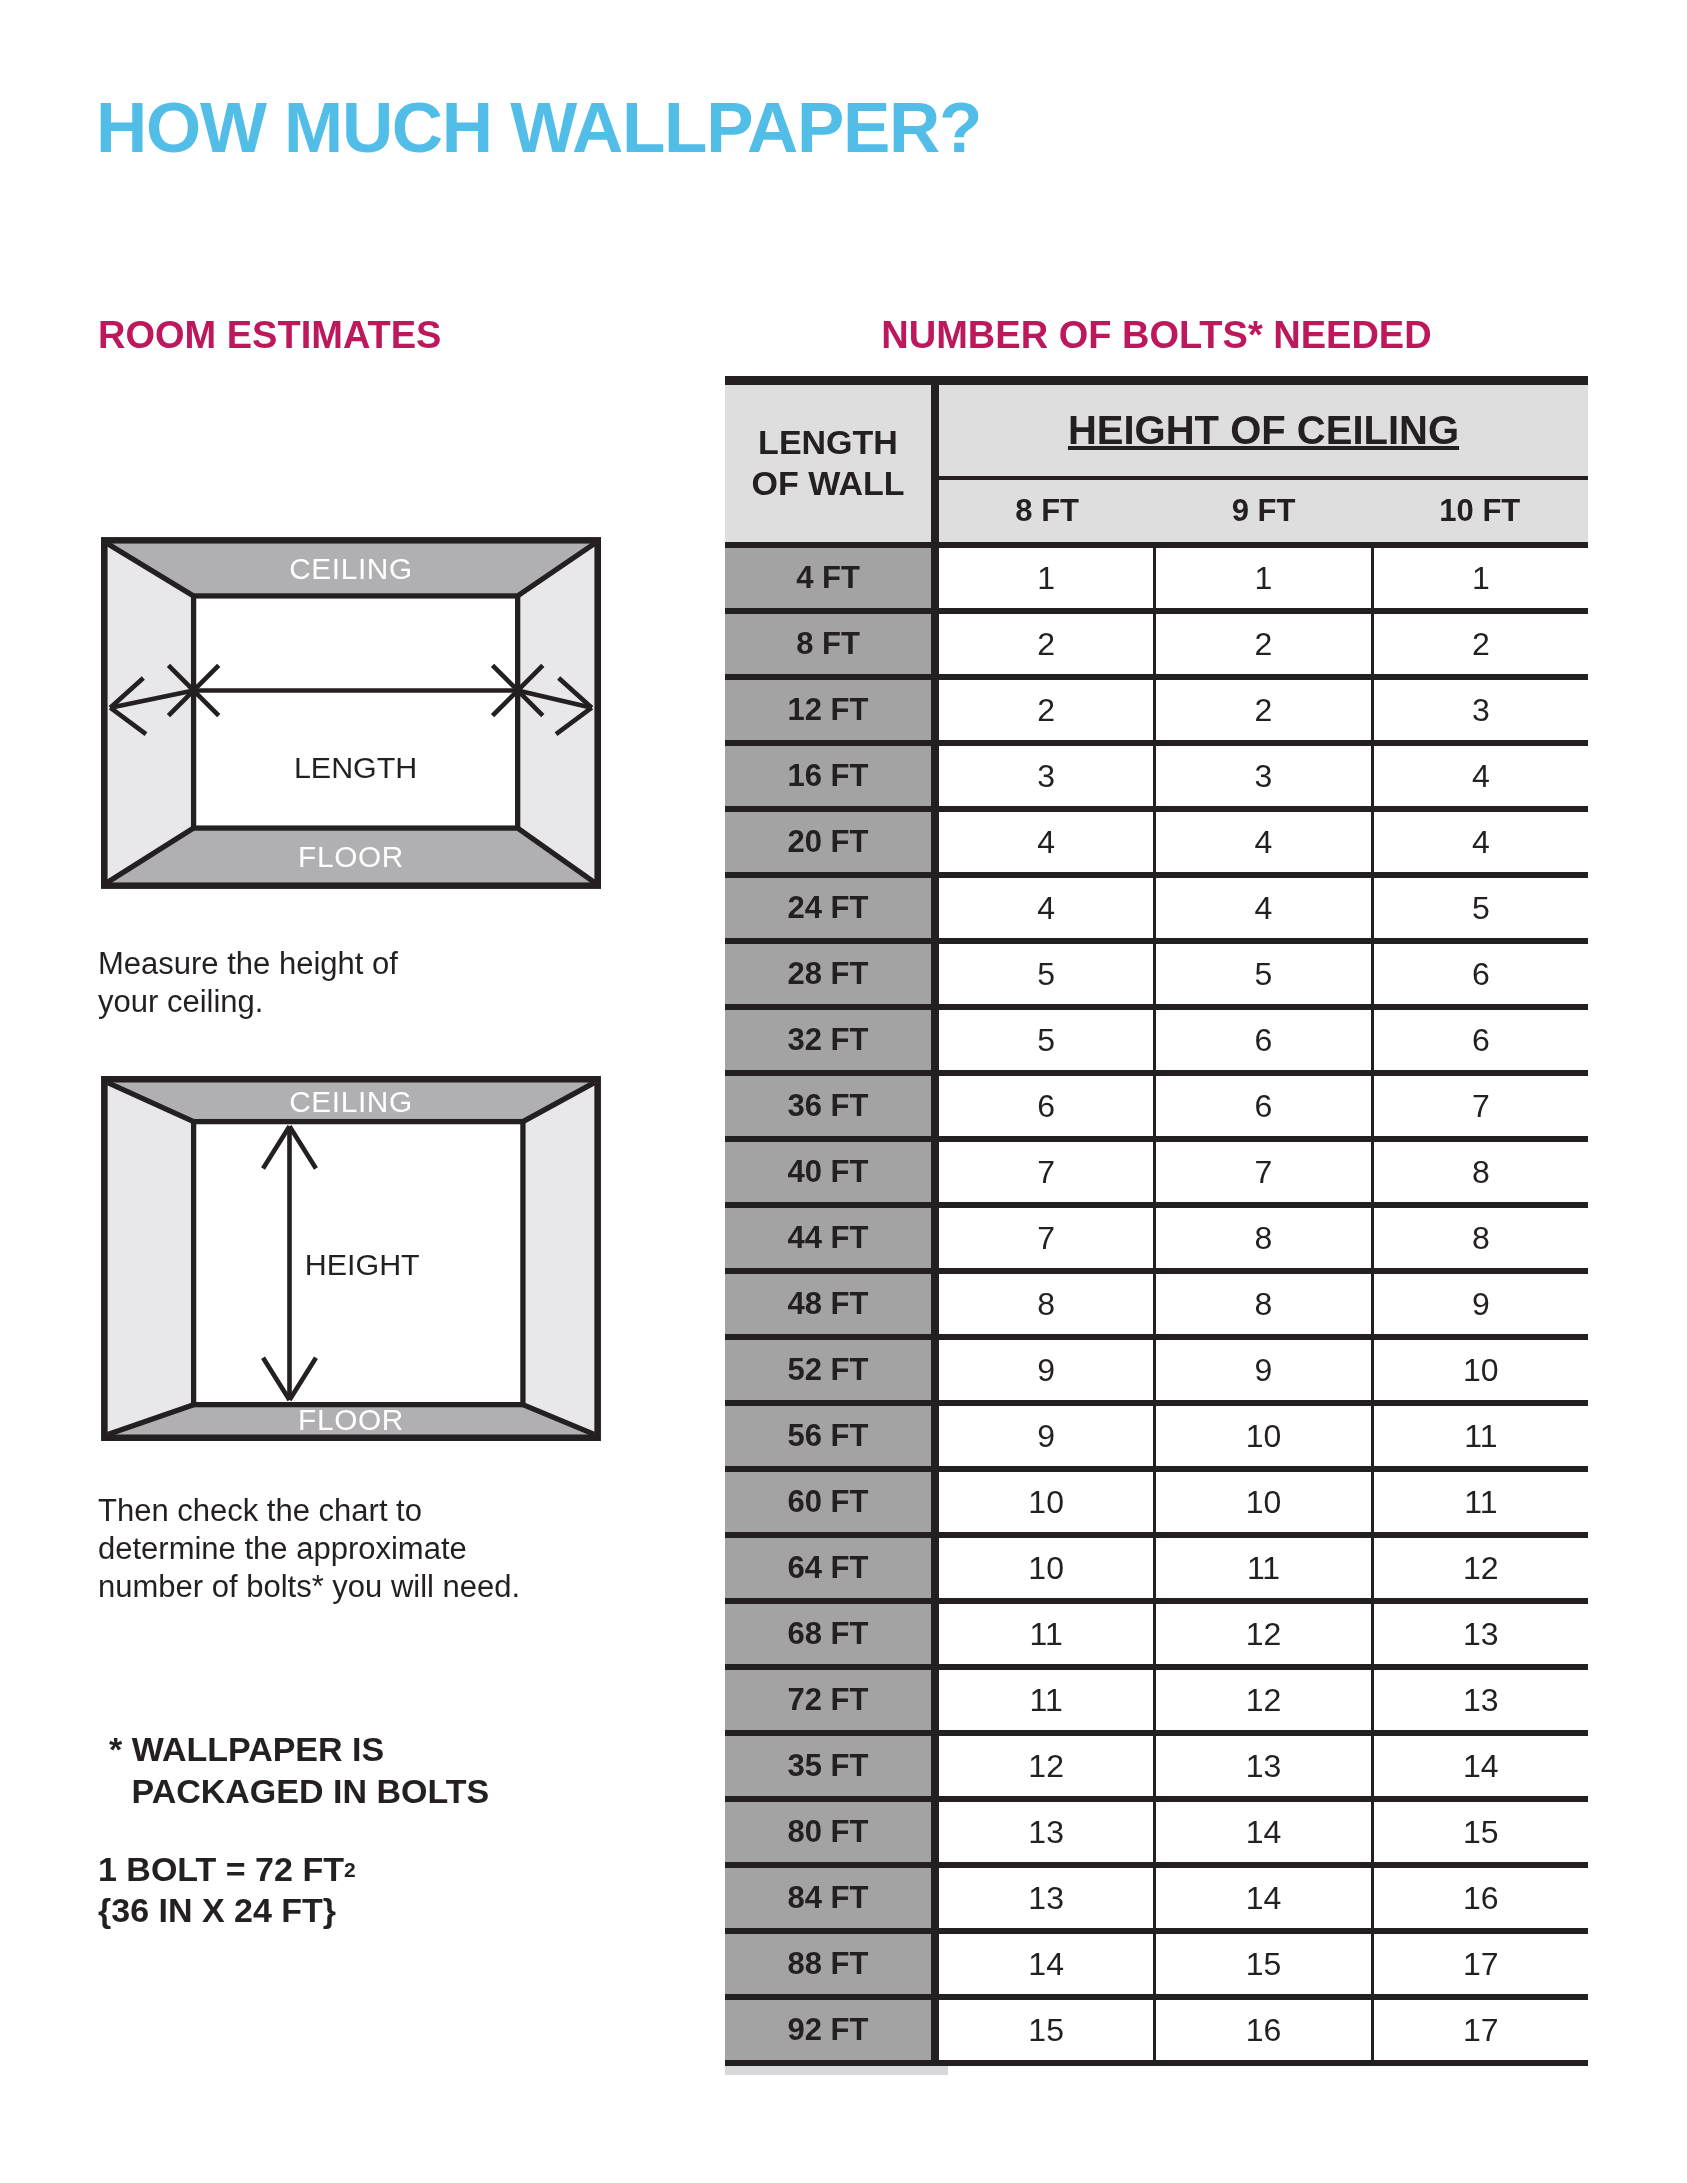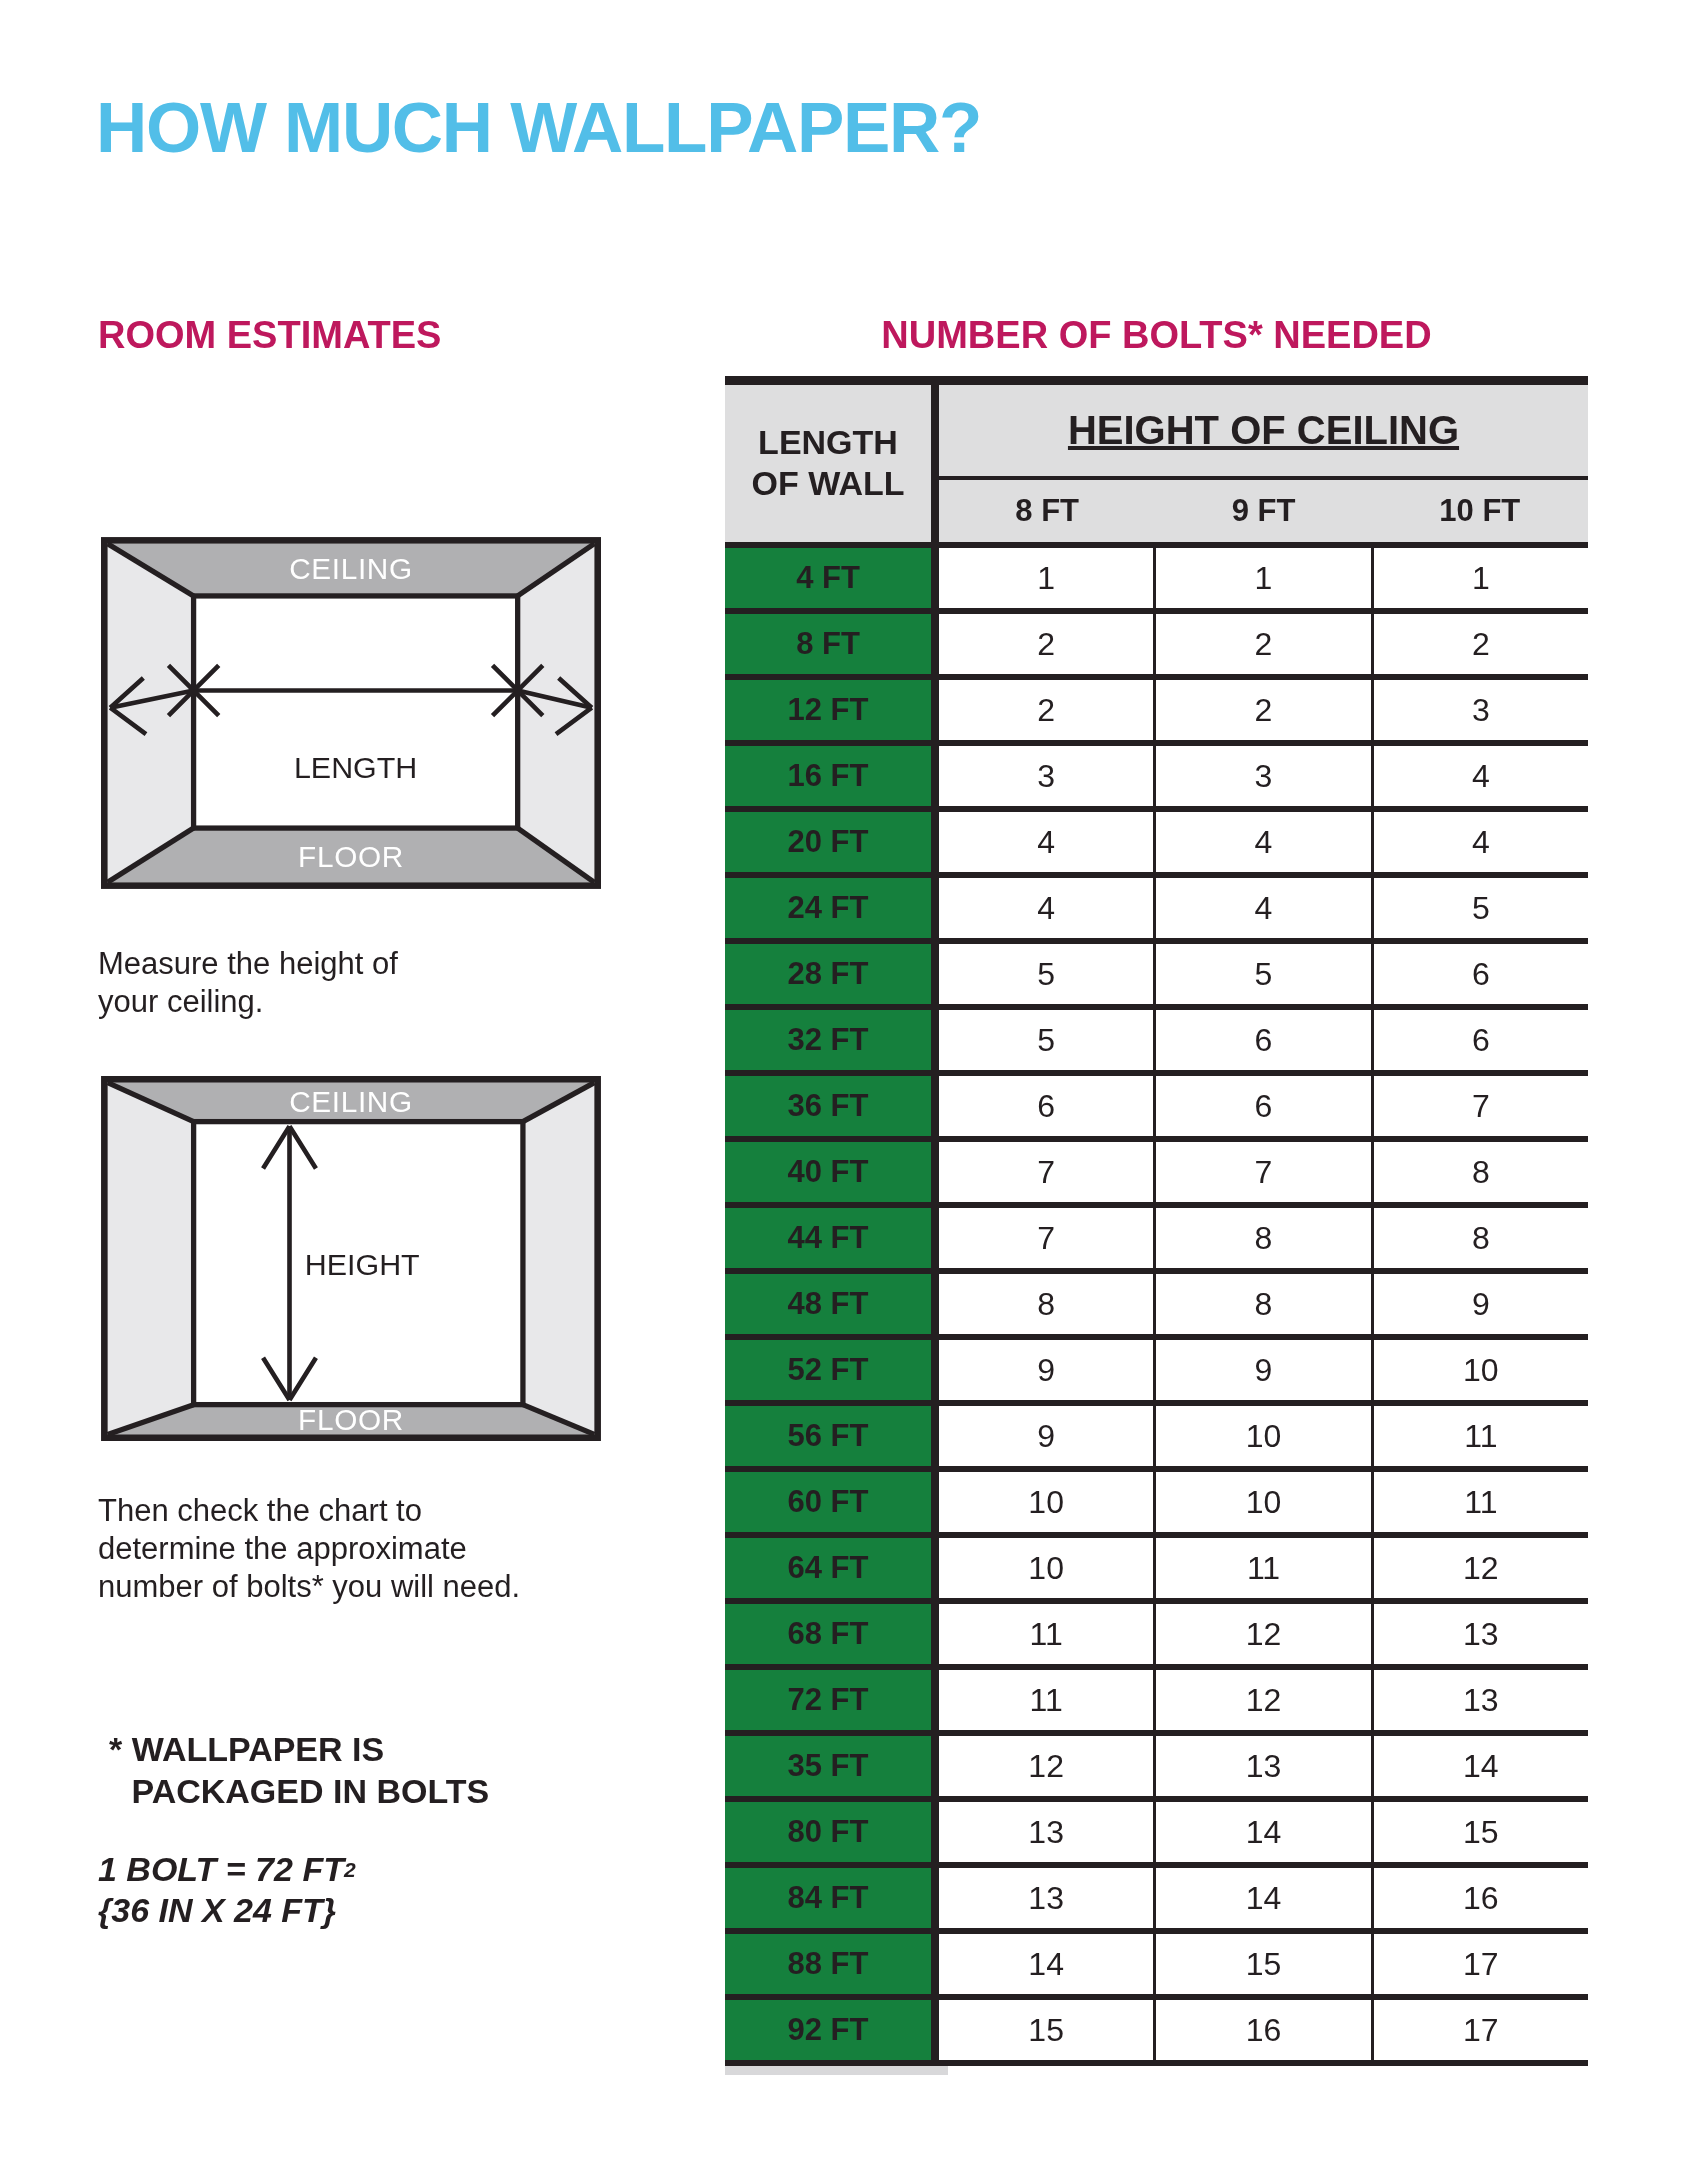--- a/index.html
+++ b/index.html
@@ -34,21 +34,21 @@
   .step-1{top:392px;}
   .step-2{top:945px;}
   .step-3{top:1492px;}
   .footnote{
     position:absolute;left:109px;top:1728px;margin:0;
     font-size:34px;line-height:42px;font-weight:bold;color:#241f21;
   }
   .footnote .line2{padding-left:22.5px;}
   .bolt-eq{
     position:absolute;left:98px;top:1849px;margin:0;
-    font-size:34px;line-height:40px;font-weight:bold;color:#241f21;font-style:italic;
+    font-size:34px;line-height:40px;font-weight:bold;color:#241f21;
   }
   .bolt-eq sup{font-size:21px;vertical-align:4px;letter-spacing:0;}
   
   .diagram{position:absolute;left:101px;}
   .diagram-length{top:537px;}
   .diagram-height{top:1076px;}
   svg text{font-family:"Liberation Sans","DejaVu Sans",sans-serif;}
   .room-label{font-size:45px;fill:#ffffff;letter-spacing:1px;}
   .measure-label{font-size:46px;fill:#241f21;}
   
@@ -74,21 +74,21 @@
   .sub-header{display:flex;height:62px;}
   .sub-header .shcell{
     flex:1;display:flex;align-items:center;justify-content:center;
     font-size:31px;font-weight:bold;
   }
   .head-bottom-bar{height:6.6px;background:#241f21;}
   .trow{
     display:flex;height:66px;border-bottom:6.6px solid #241f21;
   }
   .trow .rowlabel{
-    width:214px;background:#15803d;border-right:8.6px solid #241f21;
+    width:214px;background:#a3a3a3;border-right:8.6px solid #241f21;
     display:flex;align-items:center;justify-content:center;
     font-size:31px;font-weight:bold;
   }
   .trow .val{
     flex:1;background:#ffffff;
     display:flex;align-items:center;justify-content:center;
     font-size:32px;font-weight:normal;
   }
   .trow .val + .val{border-left:3.3px solid #241f21;}
   .table-shadow{width:223px;height:9.3px;background:#d8d8da;}

